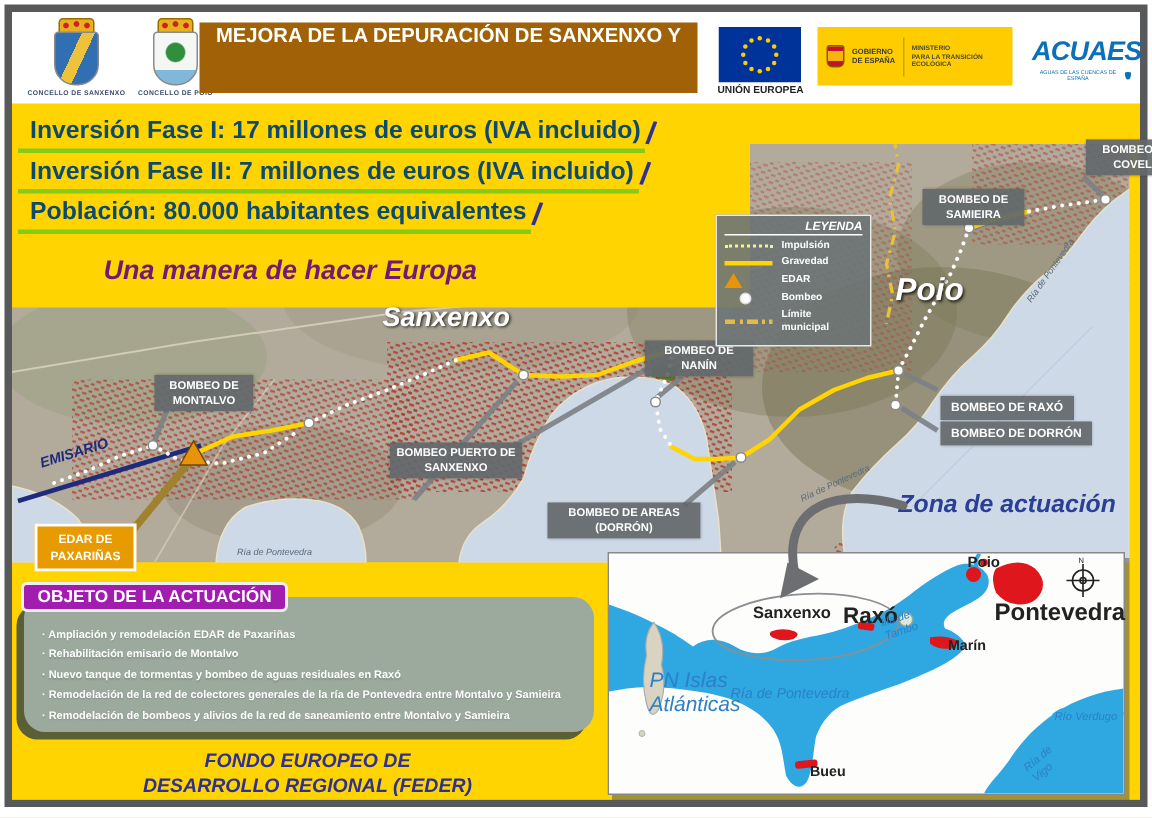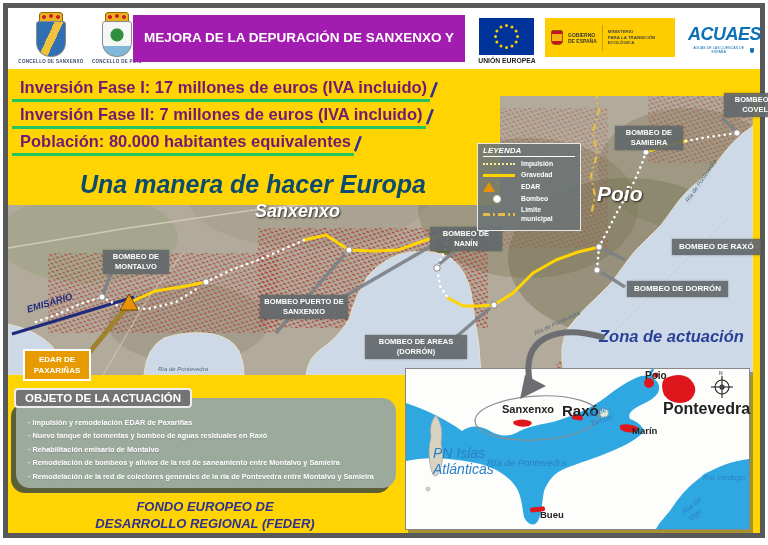--- a/index.html
+++ b/index.html
@@ -16,64 +16,64 @@
     background:radial-gradient(circle at 4px 4px,#cc2222 1.6px,transparent 2.2px),
                radial-gradient(circle at 11px 3px,#cc2222 1.6px,transparent 2.2px),
                radial-gradient(circle at 18px 4px,#cc2222 1.6px,transparent 2.2px),#e8b020;}
   .crest .shield{position:absolute;left:8px;top:9px;width:28px;height:34px;border:1px solid #8a8a8a;
     border-radius:3px 3px 14px 14px;}
   .shield.sanxenxo{background:linear-gradient(115deg,transparent 40%,#eec23a 40% 60%,transparent 60%),#2f6fb2;}
   .shield.poio{background:radial-gradient(circle at 50% 38%,#2f8f3f 6px,transparent 7px),
                linear-gradient(180deg,transparent 72%,#7fb8d8 72%),#f5f7f4;}
   .crest-cap{position:absolute;width:78px;text-align:center;font-size:4.5px;font-weight:bold;
              color:#3b4a6b;letter-spacing:.3px;}
-  .title-box{position:absolute;left:133px;top:15px;width:332px;height:47px;background:#a21caf;
+  .title-box{position:absolute;left:133px;top:15px;width:332px;height:47px;background:#a16207;
              color:#fff;font-weight:bold;font-size:13.5px;text-align:center;
-             display:flex;flex-direction:column;justify-content:center;line-height:1.4;}
+             display:flex;justify-content:center;line-height:1.4;}
   .eu-cap{position:absolute;left:468px;top:57px;width:78px;text-align:center;font-size:6.8px;
           color:#222;font-weight:bold;}
   .gov-box{position:absolute;left:545px;top:18px;width:130px;height:39px;background:#ffcc00;
            display:flex;align-items:center;gap:5px;padding-left:6px;box-sizing:border-box;}
   .spain-crest{width:10px;height:13px;border:1px solid #8a5a00;border-radius:2px 2px 4px 4px;
     background:linear-gradient(180deg,#c8102e 0 25%,#f6b40e 25% 75%,#c8102e 75%);}
   .gov-txt{font-size:5px;font-weight:bold;color:#3a3a3a;line-height:1.2;}
   .gov-div{width:1px;height:26px;background:rgba(120,110,40,.45);}
   .min-txt{font-size:4.4px;font-weight:bold;color:#4a4a3a;line-height:1.3;width:62px;}
   .acuaes{position:absolute;left:688px;top:24px;width:66px;text-align:center;}
   .acuaes .brand{font-size:18px;font-weight:900;color:#0c70b8;letter-spacing:-.5px;font-style:italic;}
   .acuaes .cap{font-size:3.6px;color:#0c70b8;margin-top:1px;display:flex;align-items:center;justify-content:center;gap:1px;}
   .drop{display:inline-block;width:4px;height:5px;background:#0c70b8;border-radius:50% 50% 50% 50%/10% 10% 70% 70%;}
 
   
   .fact-wrap{position:absolute;left:12px;z-index:7;white-space:nowrap;}
-  .fact{display:inline-block;color:#701a75;font-weight:bold;font-size:16.5px;
-        border-bottom:3px solid #22c55e;padding:0 3px 2px 8px;}
+  .fact{display:inline-block;color:#0c4a6e;font-weight:bold;font-size:16.5px;
+        border-bottom:3px solid #84cc16;padding:0 3px 2px 8px;}
   .flourish{display:inline-block;color:#2e3192;font-weight:bold;font-size:21px;
             transform:translate(1px,4px) rotate(10deg);}
-  .motto{position:absolute;left:80px;top:170px;font-size:25px;font-weight:bold;font-style:italic;
-         color:#0c4a6e;z-index:7;}
+  .motto{position:absolute;left:69px;top:170px;font-size:18px;font-weight:bold;font-style:italic;
+         color:#701a75;z-index:7;}
 
   
   .aerial{position:absolute;left:8px;top:88px;z-index:1;}
   .ypatch{position:absolute;left:8px;top:88px;width:492px;height:117px;background:#ffd400;z-index:2;}
   .stn{position:absolute;background:rgba(99,104,108,.93);color:#fff;font-weight:bold;font-size:7.5px;
        line-height:1.3;text-align:center;padding:2px;z-index:5;box-shadow:0 0 2px rgba(0,0,0,.35);}
   .stn.one{white-space:nowrap;font-size:8px;padding:3px 7px;}
   .town{position:absolute;color:#fff;font-weight:800;font-style:italic;z-index:4;
         text-shadow:1px 1px 2px rgba(0,0,0,.75);}
   .sealab{position:absolute;font-style:italic;font-size:6px;color:#5a6b7a;z-index:4;white-space:nowrap;}
   .emisario{position:absolute;left:26px;top:297px;font-size:9.5px;font-weight:bold;font-style:italic;
             color:#1f2a7c;transform:rotate(-17deg);z-index:4;}
   .edar-box{position:absolute;left:23px;top:349px;width:68px;background:#e89b00;border:2px solid #fff;
             color:#fff;font-weight:bold;font-size:8px;text-align:center;line-height:1.4;
             padding:3px 0;z-index:5;box-sizing:border-box;}
   
   .legend{position:absolute;left:477px;top:143px;width:104px;background:rgba(108,116,118,.9);
           border:1px solid #e9e9e9;z-index:6;padding:2px 5px 4px;box-sizing:border-box;color:#fff;}
-  .legend .ttl{font-size:8px;font-weight:bold;font-style:italic;text-align:left;
+  .legend .ttl{font-size:8px;font-weight:bold;font-style:italic;text-align:right;
                border-bottom:1px solid #fff;padding-bottom:1px;margin-bottom:3px;}
   .lrow{display:flex;align-items:center;gap:5px;margin:3px 0;}
   .lsym{width:33px;flex:0 0 33px;display:flex;align-items:center;}
   .lrow .ltxt{font-size:6.8px;font-weight:bold;line-height:1.2;}
   .sym-imp{width:32px;border-top:2.6px dotted #f7ef9a;}
   .sym-grav{width:32px;height:3px;background:#ffd400;}
   .sym-edar{width:0;height:0;border-left:6px solid transparent;border-right:6px solid transparent;
             border-bottom:10px solid #e8930c;}
   .sym-bomb{width:6px;height:6px;border-radius:50%;background:#fff;border:1px solid #ddd;margin-left:10px;}
   .sym-lim{width:32px;height:2.6px;
@@ -82,21 +82,21 @@
   
   .zona{position:absolute;left:599px;top:327px;font-size:16.5px;font-weight:bold;font-style:italic;
         color:#2b3f96;z-index:5;}
   .zona-arrow{position:absolute;left:490px;top:325px;z-index:6;}
   .inset{position:absolute;left:405px;top:368px;width:345px;height:162px;background:#fdfdfb;
          border:1px solid #888;box-sizing:border-box;z-index:3;box-shadow:3px 4px 0 rgba(88,89,91,.55);}
   .ilab{position:absolute;z-index:5;color:#222;font-weight:600;}
   .ilab.blue{color:#2c7fc9;font-style:italic;font-weight:400;}
 
   
-  .obj-title{position:absolute;left:14px;top:388px;background:#737373;border:2px solid #eceff0;
+  .obj-title{position:absolute;left:14px;top:388px;background:#a21caf;border:2px solid #eceff0;
              border-radius:4px;color:#fff;font-weight:bold;font-size:11.5px;padding:2px 9px;z-index:6;}
   .obj-box{position:absolute;left:16px;top:398px;width:380px;height:90px;background:#9caa9e;
            border-radius:14px;box-shadow:-5px 5px 0 rgba(62,74,66,.85);z-index:5;box-sizing:border-box;
            padding:18px 10px 0 12px;}
   .obj-box ul{margin:0;padding:0;list-style:none;}
   .obj-box li{color:#fff;font-weight:bold;font-size:7.3px;line-height:13.4px;white-space:nowrap;
               text-shadow:0 1px 1px rgba(0,0,0,.15);}
   .obj-box li::before{content:"· ";}
   .feder{position:absolute;left:10px;top:499px;width:390px;text-align:center;color:#2e3192;
          font-weight:bold;font-style:italic;font-size:13px;line-height:1.3;z-index:5;}
@@ -263,21 +263,21 @@
   <div class="town" style="left:597px;top:182px;font-size:21px;">Poio</div>
   <div class="emisario">EMISARIO</div>
   <div class="sealab" style="left:158px;top:366px;">Ría de Pontevedra</div>
   <div class="sealab" style="left:532px;top:320px;transform:rotate(-25deg);">Ría de Pontevedra</div>
   <div class="sealab" style="left:676px;top:178px;transform:rotate(-55deg);">Ría de Pontevedra</div>
 
   <div class="stn" style="left:103px;top:250px;width:62px;">BOMBEO DE MONTALVO</div>
   <div class="stn" style="left:260px;top:295px;width:84px;">BOMBEO PUERTO DE SANXENXO</div>
   <div class="stn" style="left:365px;top:335px;width:98px;">BOMBEO DE AREAS (DORRÓN)</div>
   <div class="stn" style="left:430px;top:227px;width:68px;">BOMBEO DE NANÍN</div>
-  <div class="stn one" style="left:627px;top:239px;margin-left:45px;">BOMBEO DE RAXÓ</div>
+  <div class="stn one" style="left:627px;top:264px;">BOMBEO DE RAXÓ</div>
   <div class="stn one" style="left:627px;top:281px;">BOMBEO DE DORRÓN</div>
   <div class="stn" style="left:615px;top:126px;width:64px;">BOMBEO DE SAMIEIRA</div>
   <div class="stn" style="left:724px;top:93px;width:64px;">BOMBEO DE COVELO</div>
   <div class="edar-box">EDAR DE PAXARIÑAS</div>
 
   <div class="legend">
     <div class="ttl">LEYENDA</div>
     <div class="lrow">
       <span class="lsym">
           <span class="sym-imp"></span>
@@ -357,25 +357,25 @@
   <div class="ilab blue" style="left:588px;top:406px;font-size:7.5px;width:30px;transform:rotate(-18deg);">Illa de Tambo</div>
   <div class="ilab" style="left:632px;top:425px;font-size:9.5px;">Marín</div>
   <div class="ilab blue" style="left:433px;top:445px;font-size:14px;width:58px;">PN Islas Atlánticas</div>
   <div class="ilab blue" style="left:487px;top:457px;font-size:9.5px;white-space:nowrap;">Ría de Pontevedra</div>
   <div class="ilab blue" style="left:703px;top:473px;font-size:7.5px;white-space:nowrap;">Río Verdugo</div>
   <div class="ilab blue" style="left:683px;top:498px;font-size:7.5px;width:28px;transform:rotate(-40deg);">Ría de Vigo</div>
   <div class="ilab" style="left:540px;top:509px;font-size:9.5px;">Bueu</div>
 
   <div class="obj-box">
     <ul>
-      <li>Impulsión y remodelación EDAR de Paxariñas</li>
+      <li>Ampliación y remodelación EDAR de Paxariñas</li>
+      <li>Rehabilitación emisario de Montalvo</li>
       <li>Nuevo tanque de tormentas y bombeo de aguas residuales en Raxó</li>
-      <li>Rehabilitación emisario de Montalvo</li>
+      <li>Remodelación de la red de colectores generales de la ría de Pontevedra entre Montalvo y Samieira</li>
       <li>Remodelación de bombeos y alivios de la red de saneamiento entre Montalvo y Samieira</li>
-      <li>Remodelación de la red de colectores generales de la ría de Pontevedra entre Montalvo y Samieira</li>
     </ul>
   </div>
   <div class="obj-title">OBJETO DE LA ACTUACIÓN</div>
   <div class="feder">
     <div>FONDO EUROPEO DE</div>
     <div>DESARROLLO REGIONAL (FEDER)</div>
   </div>
 </div>
 
 </body></html>

